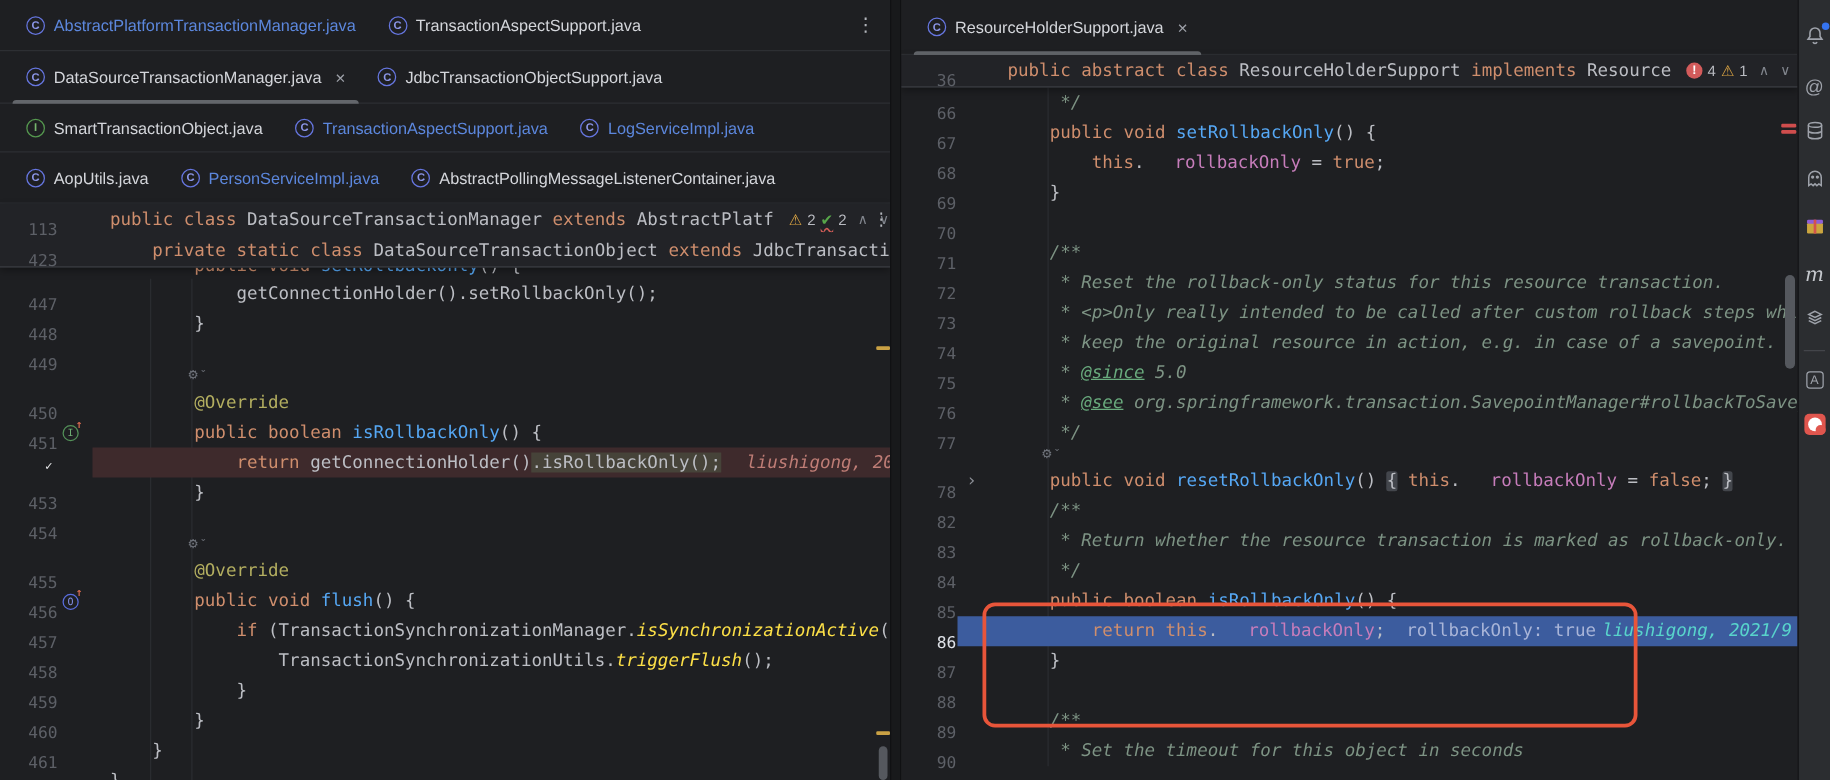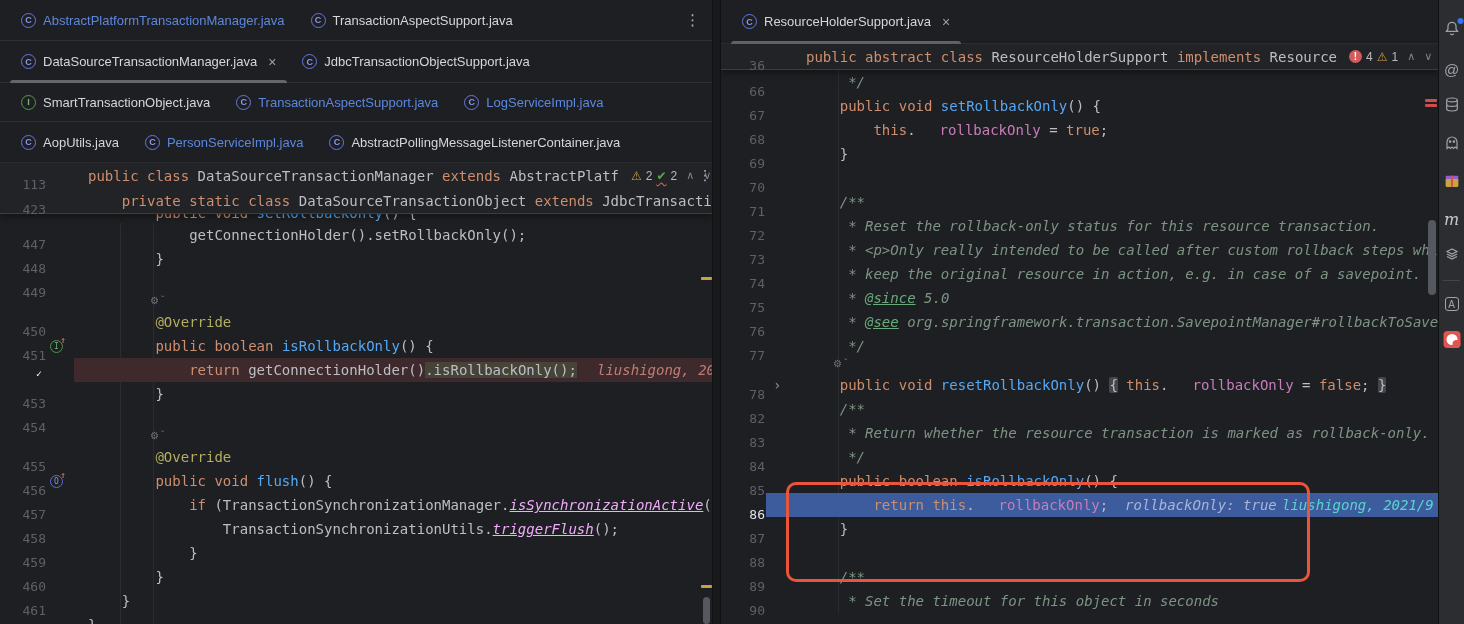--- a/index.html
+++ b/index.html
@@ -29,24 +29,24 @@
   .crow{height:24px;display:flex;align-items:center;white-space:pre;position:relative;}
   .irow{height:15px;position:relative;}
   .num{flex:none;text-align:right;padding-right:4px;color:#5d6067;font-size:13px;z-index:2;margin-top:18px;}
   .left .num{width:46px;}  .right .num{width:44px;}
   .gcol{flex:none;display:flex;align-items:center;z-index:2;}
   .left .gcol{width:28px;} .right .gcol{width:24px;}
   .codespan{flex:none;z-index:2;display:flex;align-items:center;}
   .left .codespan{padding-left:10px;} .right .codespan{padding-left:13px;justify-content:center;}
   .tk-k{color:#cf8e6d;} .tk-p{color:#bcbec4;} .tk-m{color:#56a8f5;} .tk-f{color:#c77dbb;margin-left:24px;}
   .tk-c{color:#7d9384;font-style:italic;} .tk-t{color:#69aa7d;font-style:italic;text-decoration:underline;}
-  .tk-a{color:#b3ae60;} .tk-i{color:#f0abfc;font-style:italic;text-decoration:underline;}
+  .tk-a{color:#b3ae60;} .tk-i{color:#fde047;font-style:italic;}
   .tk-g{color:#bcbec4;background:#43464c;border-radius:2px;}
   .tk-d{color:#bcbec4;background:rgba(92,134,92,.28);}
-  .tk-h{color:#a9b5d8;font-style:italic;}
+  .tk-h{color:#a9b5d8;}
   .hl{position:absolute;top:0;bottom:0;z-index:1;}
   .hl-red{left:74px;right:0;background:#3e2a2c;}
   .hl-blue{left:45px;right:0;background:#3c5c9e;}
   .crow.sel .num{color:#dfe2e8;}
   .blame{position:absolute;top:0;height:24px;display:flex;align-items:center;font-style:italic;z-index:3;}
   .blame.red{color:#bf7d76;} .blame.blue{color:#5eead4;opacity:.85;}
   .clipped{height:9px;overflow:hidden;position:relative;}
   .clipped .crow{transform:translateY(-13px);}
   .guide{position:absolute;top:0;bottom:0;width:1px;background:#2a2c30;z-index:0;}
 

